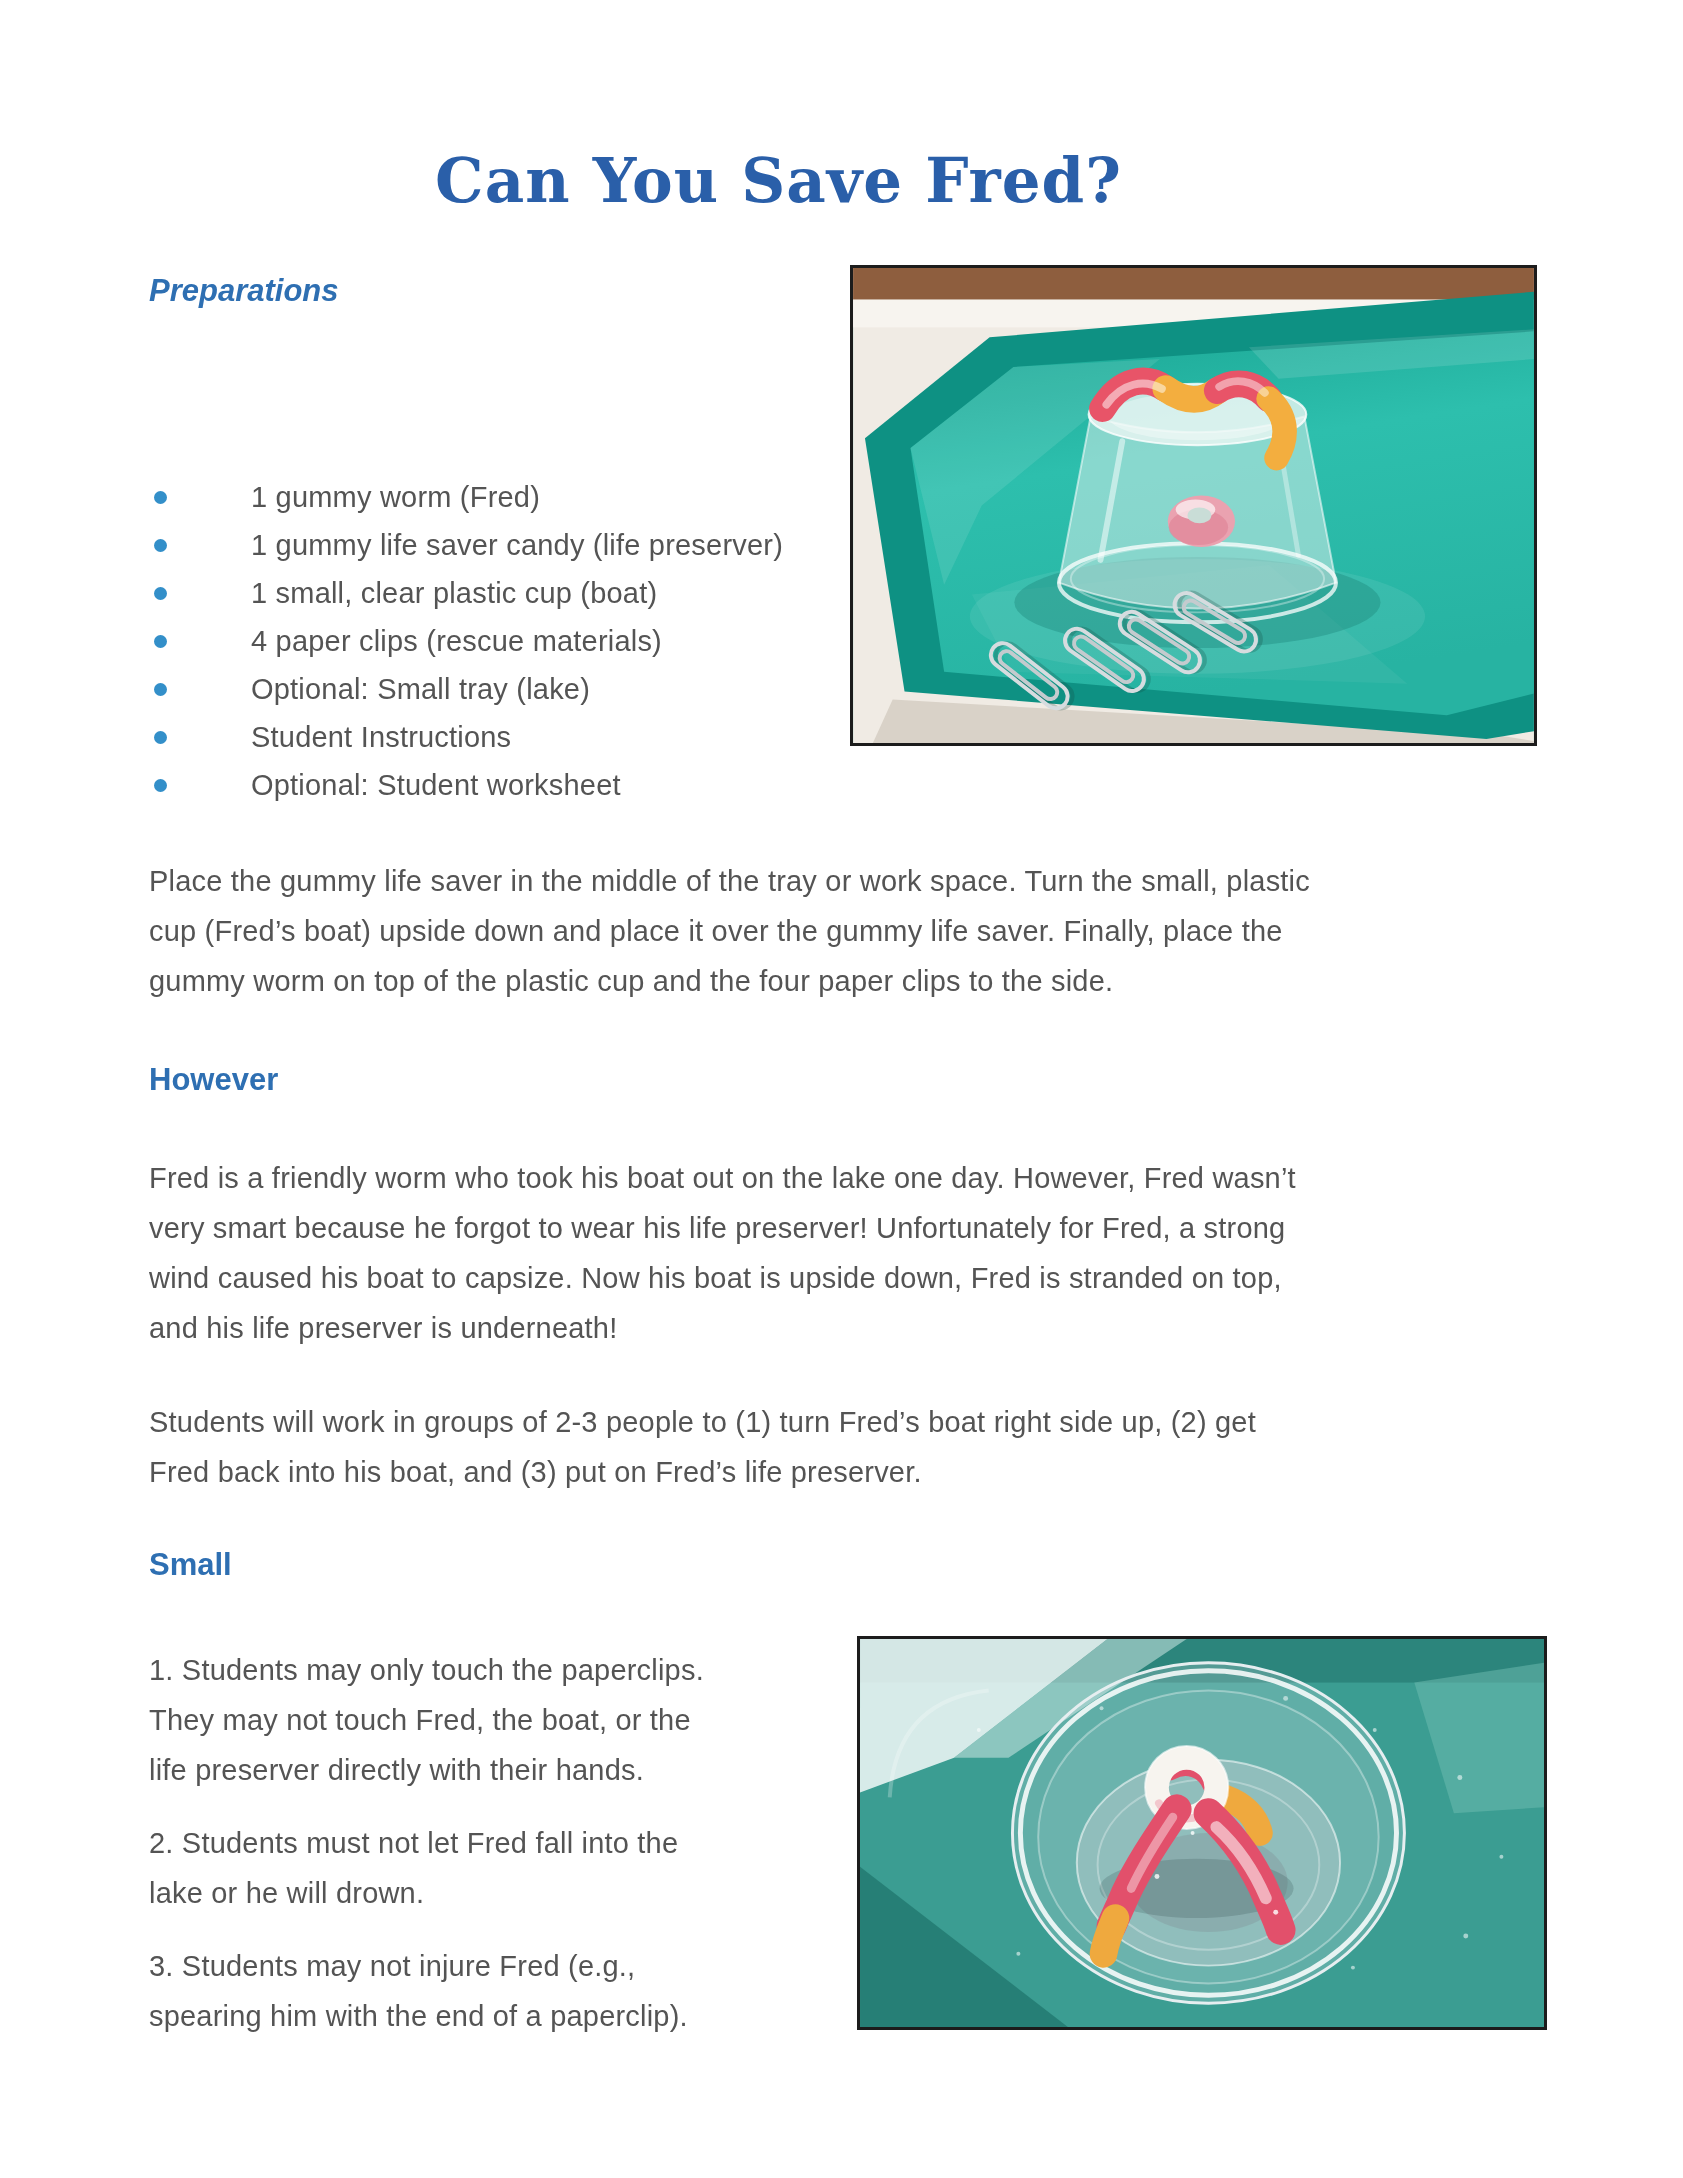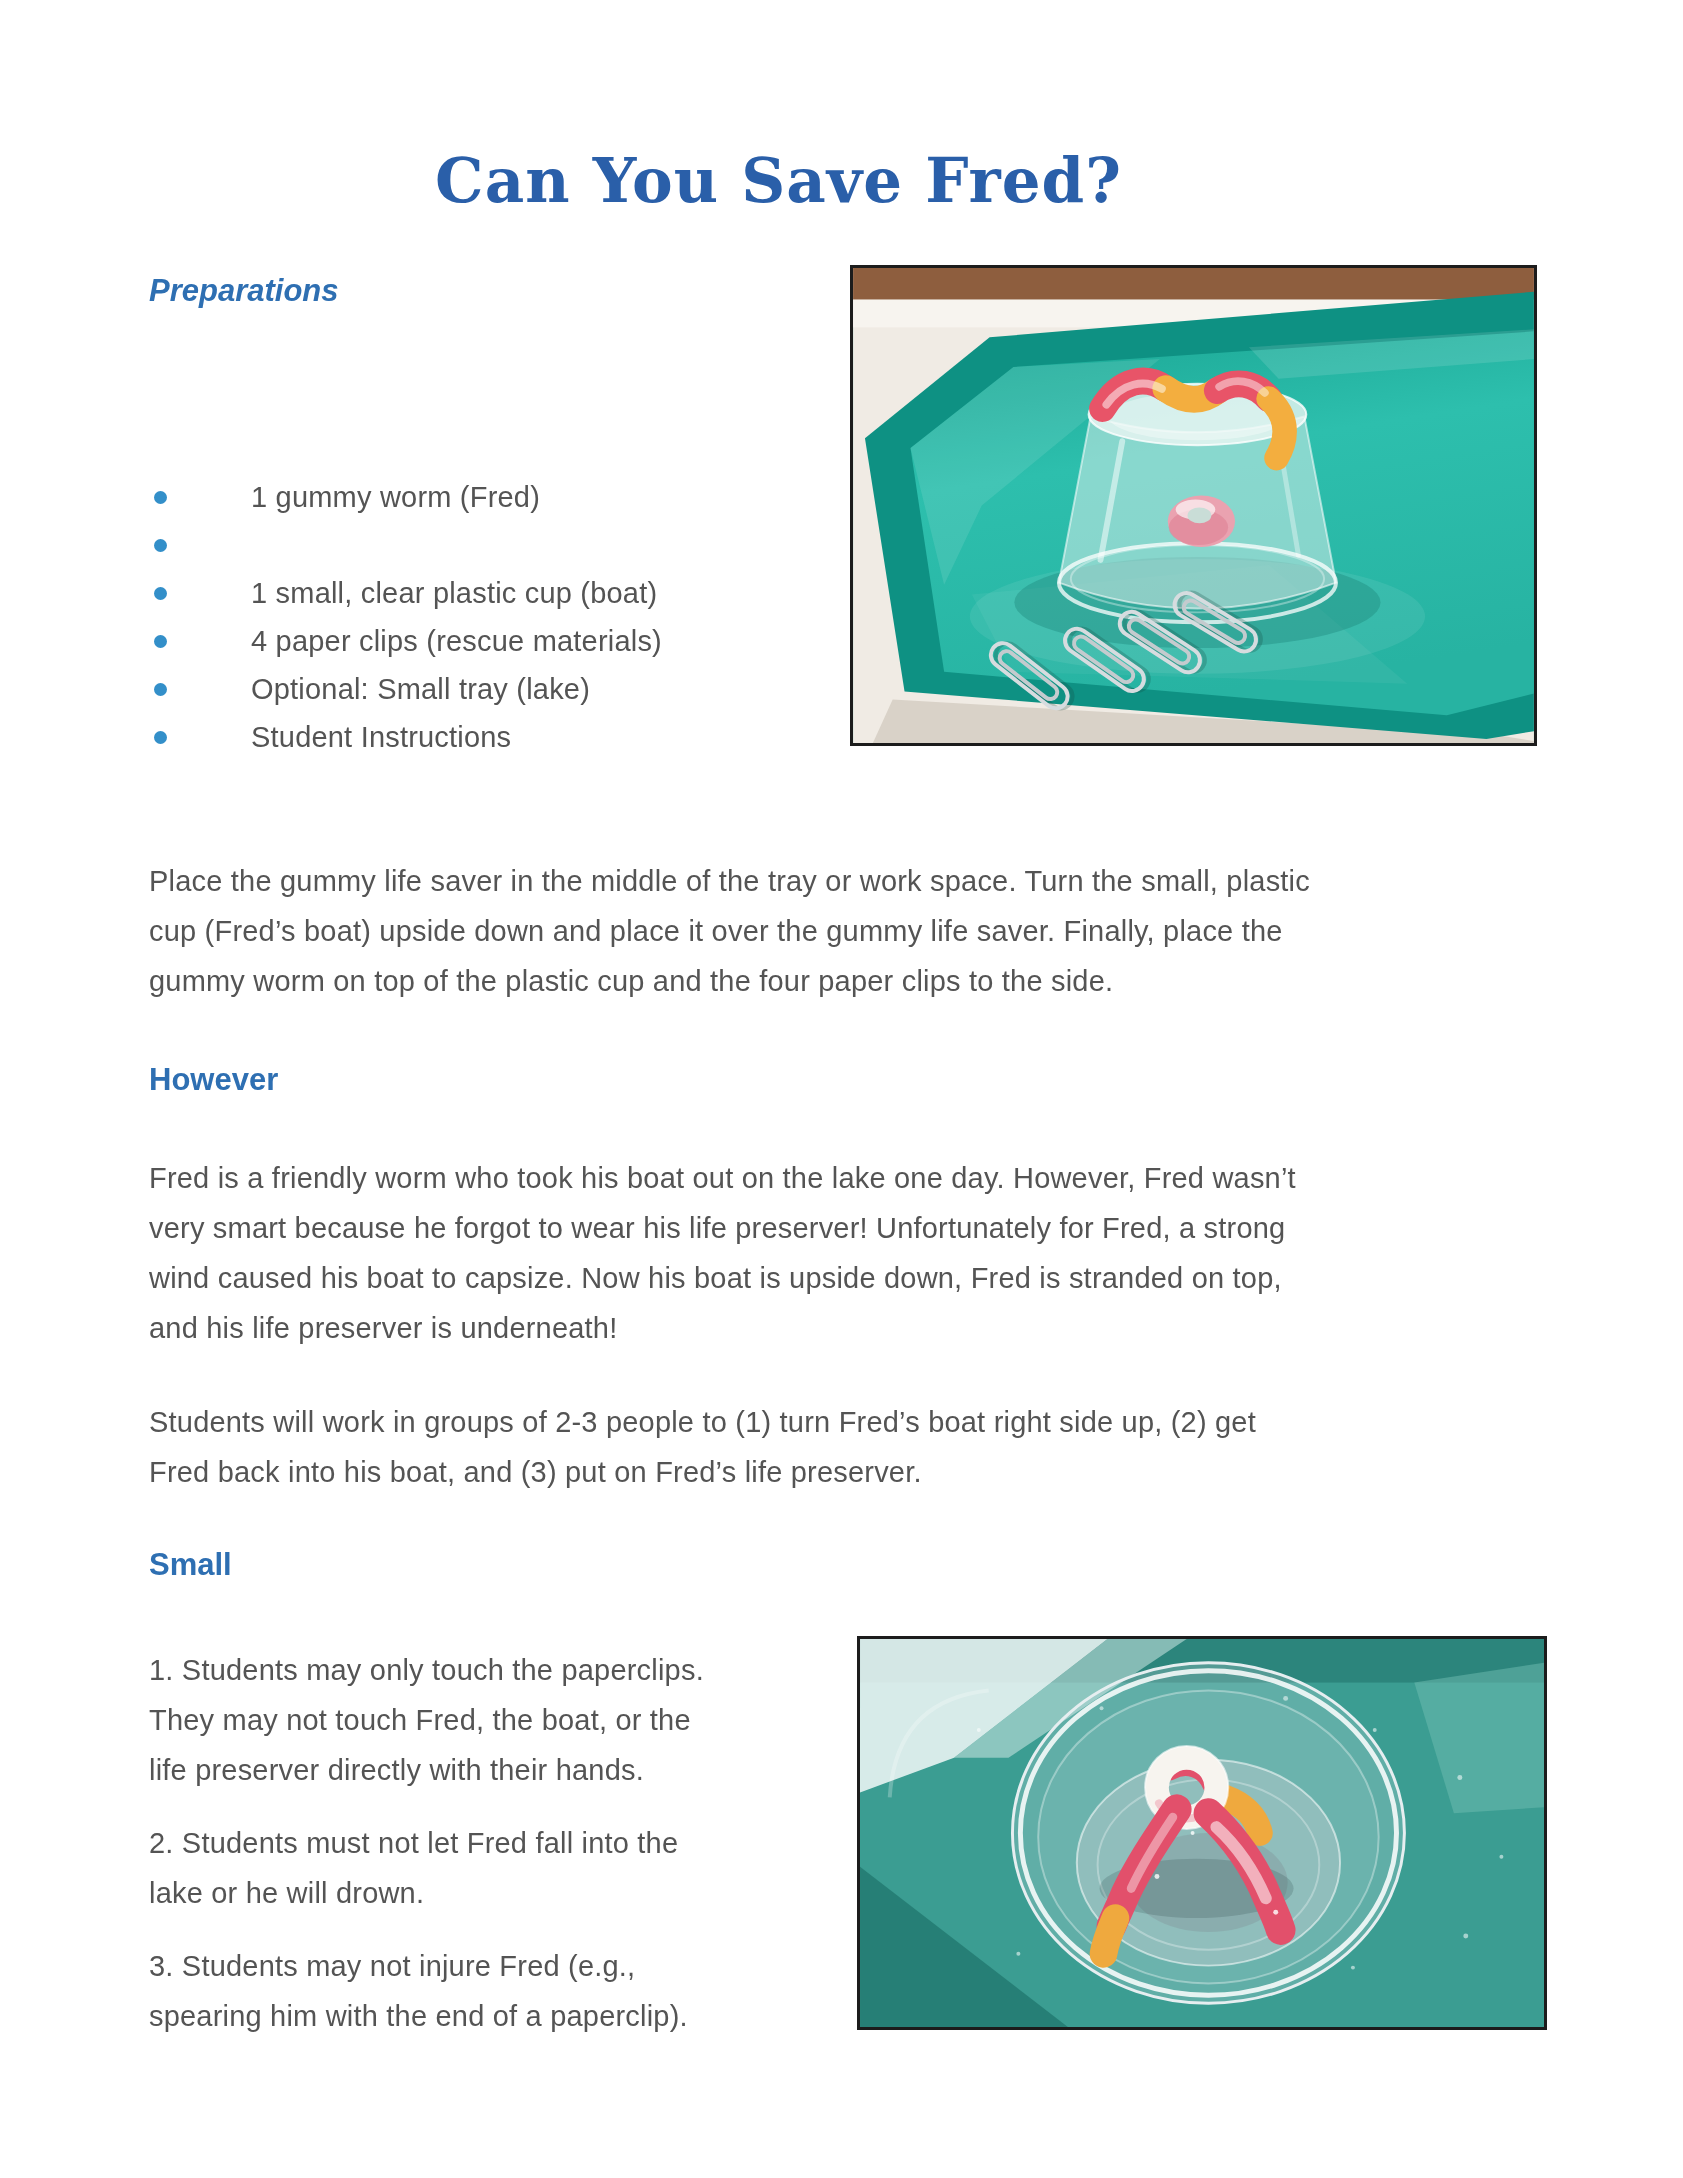--- a/index.html
+++ b/index.html
@@ -64,36 +64,41 @@
   <div class="section-heading" id="h-preparations">Preparations</div>
 
 
   <div class="bullet-list">
     <div class="bullet-row">
       <span class="bullet-dot"></span>
       <span class="bullet-label">1 gummy worm (Fred)</span>
     </div>
     <div class="bullet-row">
       <span class="bullet-dot"></span>
+      <span class="bullet-label">1 gummy life saver candy (life preserver)</span>
     </div>
     <div class="bullet-row">
       <span class="bullet-dot"></span>
       <span class="bullet-label">1 small, clear plastic cup (boat)</span>
     </div>
     <div class="bullet-row">
       <span class="bullet-dot"></span>
       <span class="bullet-label">4 paper clips (rescue materials)</span>
     </div>
     <div class="bullet-row">
       <span class="bullet-dot"></span>
       <span class="bullet-label">Optional: Small tray (lake)</span>
     </div>
     <div class="bullet-row">
       <span class="bullet-dot"></span>
       <span class="bullet-label">Student Instructions</span>
+    </div>
+    <div class="bullet-row">
+      <span class="bullet-dot"></span>
+      <span class="bullet-label">Optional: Student worksheet</span>
     </div>
   </div>
 
   <div class="para" id="placement">Place the gummy life saver in the middle of the tray or work space. Turn the small, plastic
 cup (Fred’s boat) upside down and place it over the gummy life saver. Finally, place the
 gummy worm on top of the plastic cup and the four paper clips to the side.</div>
 
   <div class="section-heading" id="h-activity">However</div>
 
   <div class="para" id="activity-story">Fred is a friendly worm who took his boat out on the lake one day. However, Fred wasn’t

